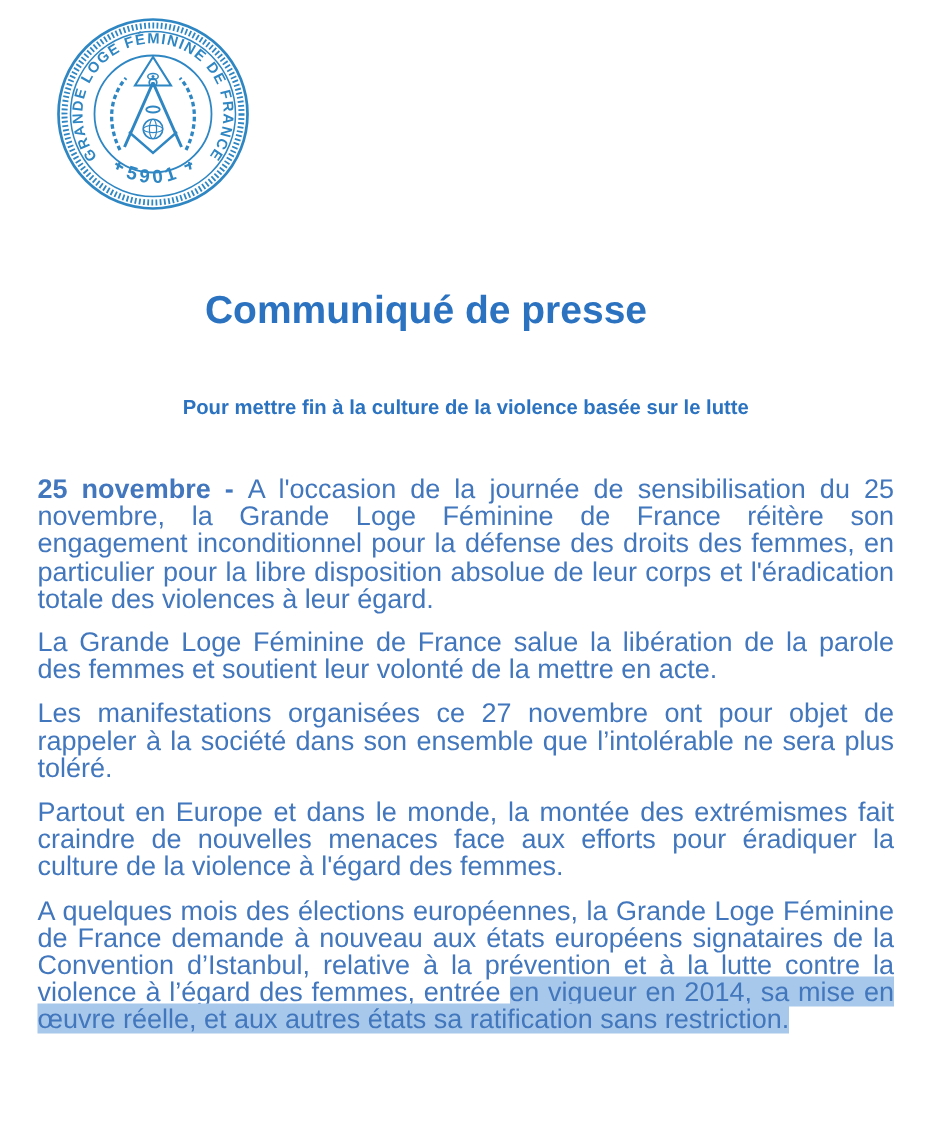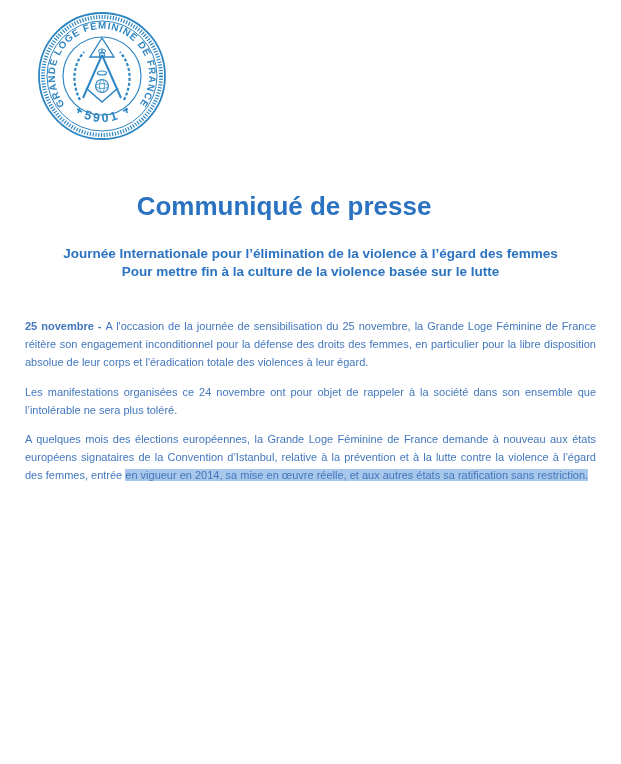--- a/index.html
+++ b/index.html
@@ -14,21 +14,21 @@
   .title {
     position:absolute; top:191px; left:0; width:568px; text-align:center;
     font-size:26px; font-weight:bold; color:var(--title_blue); margin:0;
   }
   .subtitle {
     position:absolute; top:245px; left:0; width:621px; text-align:center;
     font-size:13.5px; font-weight:bold; line-height:18px; color:var(--title_blue); margin:0;
   }
   .body-text {
     position:absolute; top:317px; left:25px; width:571px;
-    font-size:11px; line-height:18.2px; color:var(--body_blue);
+    font-size:18px; line-height:18.2px; color:var(--body_blue);
     text-align:justify;
   }
   .body-text p { margin:0 0 11px 0; }
   .lead { font-weight:bold; }
   .selected { background:var(--selection); }
 </style>
 </head>
 <body>
 
 <div class="page">
@@ -73,23 +73,25 @@
       <path class="lg-stroke" d="M88 90 C96 74 96 56 84 42" stroke-width="2.2" stroke-dasharray="3 2"></path>
 
       <path class="lg-stroke" d="M41 99 l5 3 M44 98 l-2 5" stroke-width="1.6"></path>
       <path class="lg-stroke" d="M87 101 l5 -2 M90 98 l1 5" stroke-width="1.6"></path>
     </g>
   </svg>
 
   <h1 class="title">Communiqué de presse</h1>
 
   <h2 class="subtitle">
-    <span>Journée Internationale pour l’élimination de la violence à l’égard des femmes</span><br>
+    <br>
     <span>Pour mettre fin à la culture de la violence basée sur le lutte</span>
   </h2>
 
   <div class="body-text">
     <p><span class="lead">25 novembre - </span><span>A l'occasion de la journée de sensibilisation du 25 novembre, la Grande Loge Féminine de France réitère son engagement inconditionnel pour la défense des droits des femmes, en particulier pour la libre disposition absolue de leur corps et l'éradication totale des violences à leur égard.</span></p>
-    <p>Les manifestations organisées ce 24 novembre ont pour objet de rappeler à la société dans son ensemble que l’intolérable ne sera plus toléré.</p>
+    <p>La Grande Loge Féminine de France salue la libération de la parole des femmes et soutient leur volonté de la mettre en acte.</p>
+    <p>Les manifestations organisées ce 27 novembre ont pour objet de rappeler à la société dans son ensemble que l’intolérable ne sera plus toléré.</p>
+    <p>Partout en Europe et dans le monde, la montée des extrémismes fait craindre de nouvelles menaces face aux efforts pour éradiquer la culture de la violence à l'égard des femmes.</p>
     <p><span>A quelques mois des élections européennes, la Grande Loge Féminine de France demande à nouveau aux états européens signataires de la Convention d’Istanbul, relative à la prévention et à la lutte contre la violence à l’égard des femmes, entrée </span><span class="selected">en vigueur en 2014, sa mise en œuvre réelle, et aux autres états sa ratification sans restriction.</span></p>
   </div>
 
 </div>
 
 </body></html>

